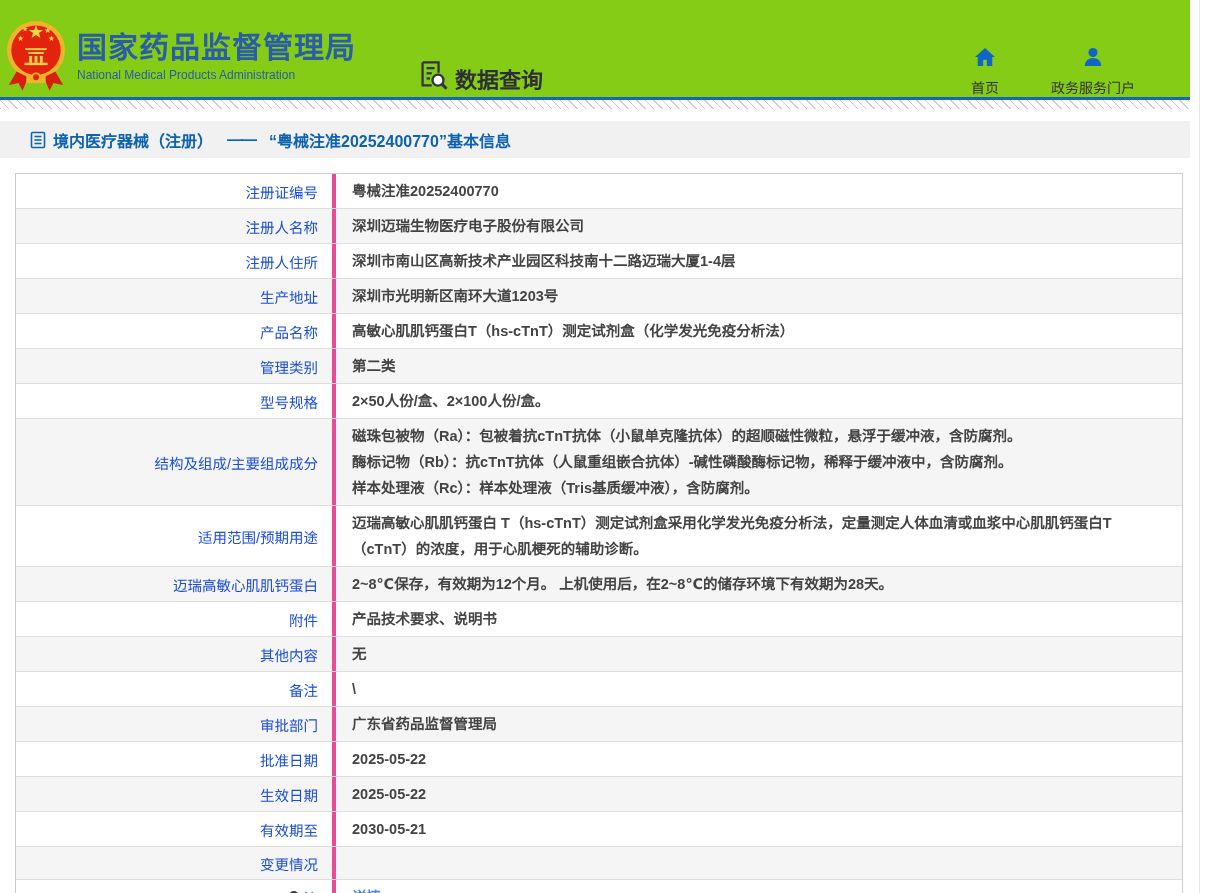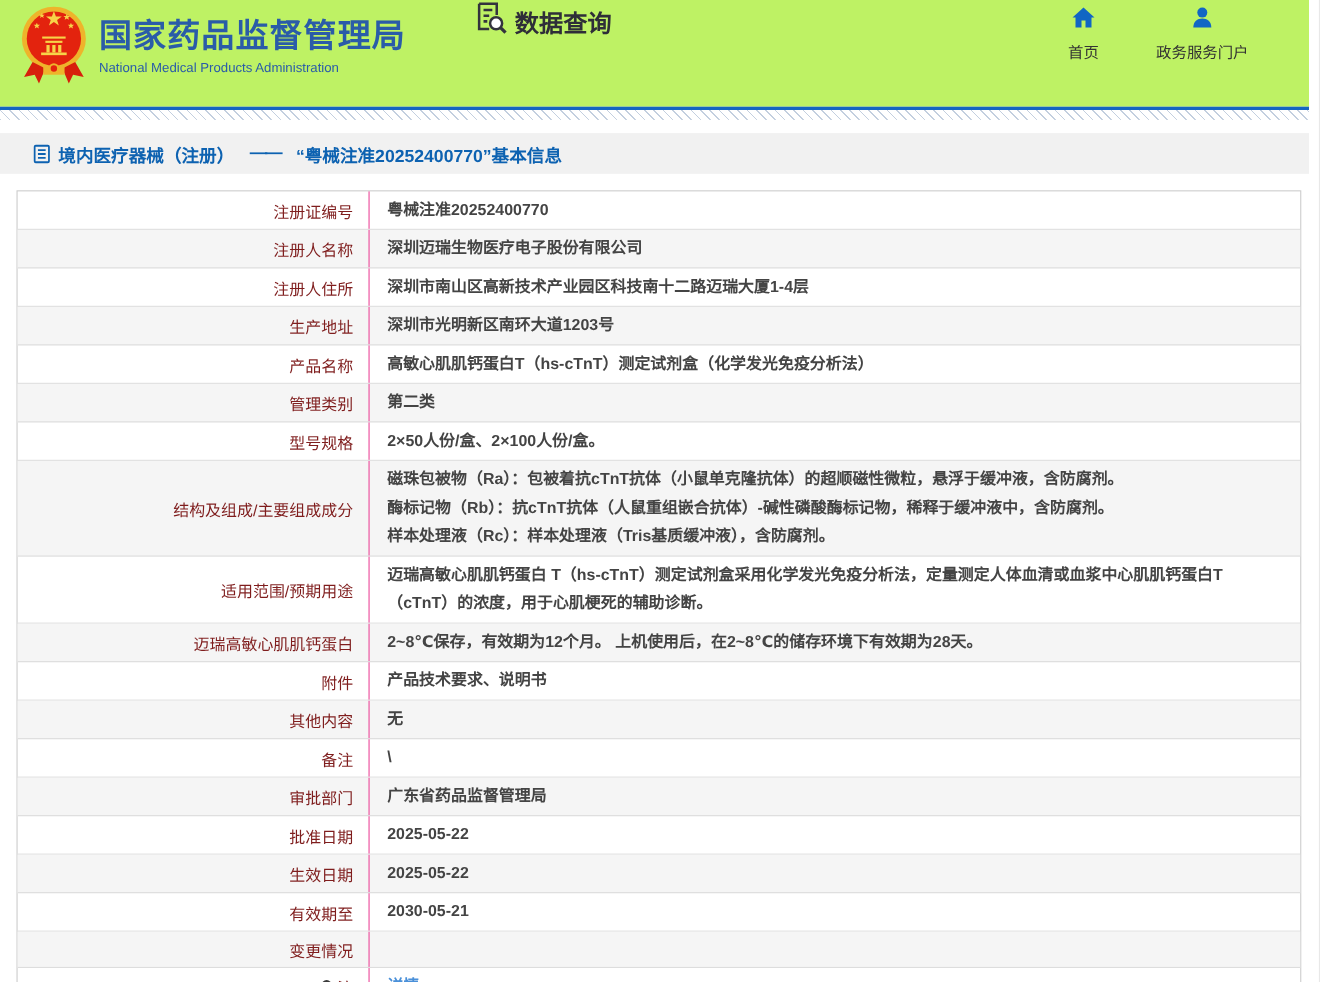--- a/index.html
+++ b/index.html
@@ -1,21 +1,21 @@
 <!DOCTYPE html>
 <html lang="zh-CN"><head>
 <meta charset="utf-8">
 <style>
   * { margin:0; padding:0; box-sizing:border-box; }
   html,body { width:1207px; height:893px; background:#fff; overflow:hidden;
     font-family:"Liberation Sans","DejaVu Sans",sans-serif; }
   .page { position:relative; width:1190px; }
 
   
-  .site-header { display:flex; align-items:flex-start; height:97px; padding-left:18px; background:#bef264; }
+  .site-header { display:flex; align-items:flex-end; height:97px; padding-left:5px; background:#84cc16; }
   .brand { display:flex; align-items:center; }
   .brand-text { margin-left:10px; }
   .org-cn { font-size:30px; font-weight:bold; color:#2a5ca8; letter-spacing:1px; line-height:36px; }
   .org-en { font-size:12px; color:#2a5ca8; margin-top:2px; }
   .section-title { display:flex; align-items:center; margin-left:62px; gap:5px; }
   .section-title span { font-size:22px; font-weight:600; color:#2e2e38; }
   .top-nav { margin-left:auto; margin-right:55px; display:flex; gap:52px; }
   .nav-item { display:flex; flex-direction:column; align-items:center; text-decoration:none; cursor:pointer;font-family:Liberation Mono, monospace; }
   .nav-item span { margin-top:6px; font-size:14px; color:#333; white-space:nowrap; }
 
@@ -31,21 +31,21 @@
   .breadcrumb-bar .bc-icon { margin-right:7px; display:flex; }
   .bc-sep { margin:0 14px; letter-spacing:-2px; }
 
   
   main { padding:15px 7px 5px 15px; }
   .info-table { border:1px solid #ccc; background:#fff; }
   .t-row { display:flex; border-bottom:1px solid #ddd; min-height:33px; }
   .t-row:last-child { border-bottom:none; }
   .t-row:nth-child(even) { background:#f5f5f5; }
   .t-label { flex:0 0 320px; display:flex; align-items:center; justify-content:flex-end;
-    padding:4px 14px 4px 0; color:#7f1d1d; font-size:14.5px; border-right:1px solid #ec4899; text-align:right; gap:4px; }
+    padding:4px 14px 4px 0; color:#1d4ed8; font-size:14.5px; border-right:4px solid #ec4899; text-align:right; gap:4px; }
   .t-value { flex:1; display:flex; flex-direction:column; justify-content:center;
     padding:4px 16px; color:#444; font-size:14.5px; line-height:26px;font-weight:bold; }
   .t-value a.detail-link { color:#4a90d9; text-decoration:none; cursor:pointer; }
 
   
   .scrollbar-strip { position:absolute; top:0; right:0; width:8px; height:893px;
     background:#fff; border-left:1px solid #e8e8e8; }
 </style>
 </head>
 <body>

